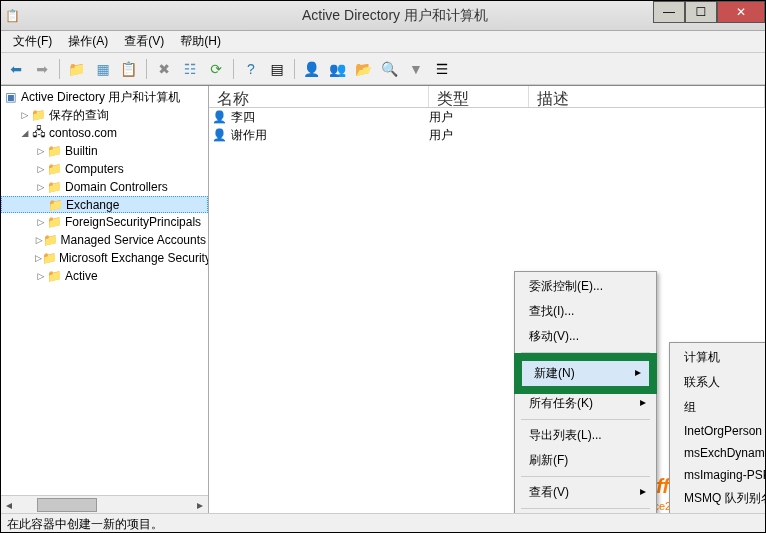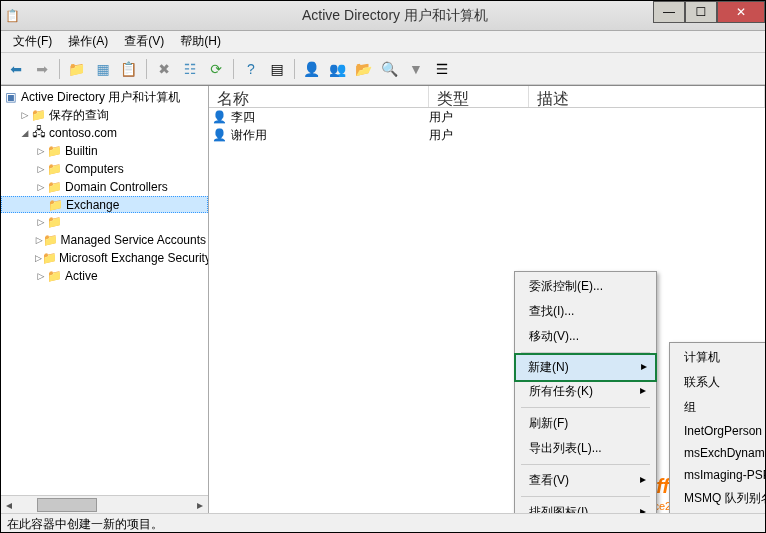--- a/index.html
+++ b/index.html
@@ -145,21 +145,21 @@
       white-space: nowrap;
       position: relative;
     }
     .cm-item.has-sub::after {
       content: "▸";
       position: absolute;
       right: 8px;
     }
     .cm-sep { height: 1px; background: #ccc; margin: 3px 4px; }
     .cm-highlight {
-      border: 2px solid #15803d;
+      border: 8px solid #15803d;
       margin: -3px;
       padding: 4px 30px 4px 12px;
     }
     .cm-hover { background: #d6e8f7; }
     .menu1 { left: 305px; top: 185px; width: 143px; }
     .menu2 { left: 460px; top: 256px; width: 235px; }
     .statusbar {
       height: 20px;
       background: #f0f0f0;
       border-top: 1px solid #ccc;
@@ -281,20 +281,21 @@
         <span>Domain Controllers</span>
       </div>
       <div class="tree-node indent-2 selected-node">
         <span class="exp"></span>
         <span class="ticon folder-icon">📁</span>
         <span>Exchange</span>
       </div>
       <div class="tree-node indent-2">
         <span class="exp">▷</span>
         <span class="ticon folder-icon">📁</span>
+        <span>ForeignSecurityPrincipals</span>
       </div>
       <div class="tree-node indent-2">
         <span class="exp">▷</span>
         <span class="ticon folder-icon">📁</span>
         <span>Managed Service Accounts</span>
       </div>
       <div class="tree-node indent-2">
         <span class="exp">▷</span>
         <span class="ticon folder-icon">📁</span>
         <span>Microsoft Exchange Security</span>
@@ -330,22 +331,22 @@
     </div>
 
     <div class="context-menu menu1">
       <div class="cm-item">委派控制(E)...</div>
       <div class="cm-item">查找(I)...</div>
       <div class="cm-item">移动(V)...</div>
       <div class="cm-sep"></div>
       <div class="cm-item has-sub cm-highlight cm-hover">新建(N)</div>
       <div class="cm-item has-sub">所有任务(K)</div>
       <div class="cm-sep"></div>
+      <div class="cm-item">导出列表(L)...</div>
       <div class="cm-item">刷新(F)</div>
-      <div class="cm-item">导出列表(L)...</div>
       <div class="cm-sep"></div>
       <div class="cm-item has-sub">查看(V)</div>
       <div class="cm-sep"></div>
       <div class="cm-item has-sub">排列图标(I)</div>
 
     </div>
 
     <div class="context-menu menu2">
       <div class="cm-item">计算机</div>
       <div class="cm-item">联系人</div>

